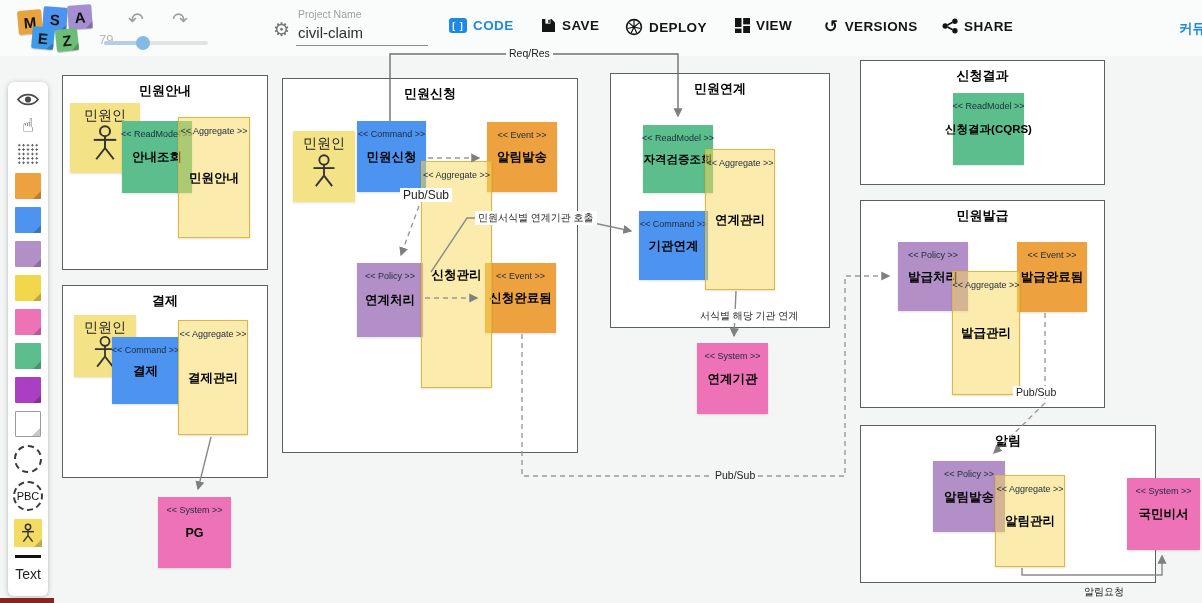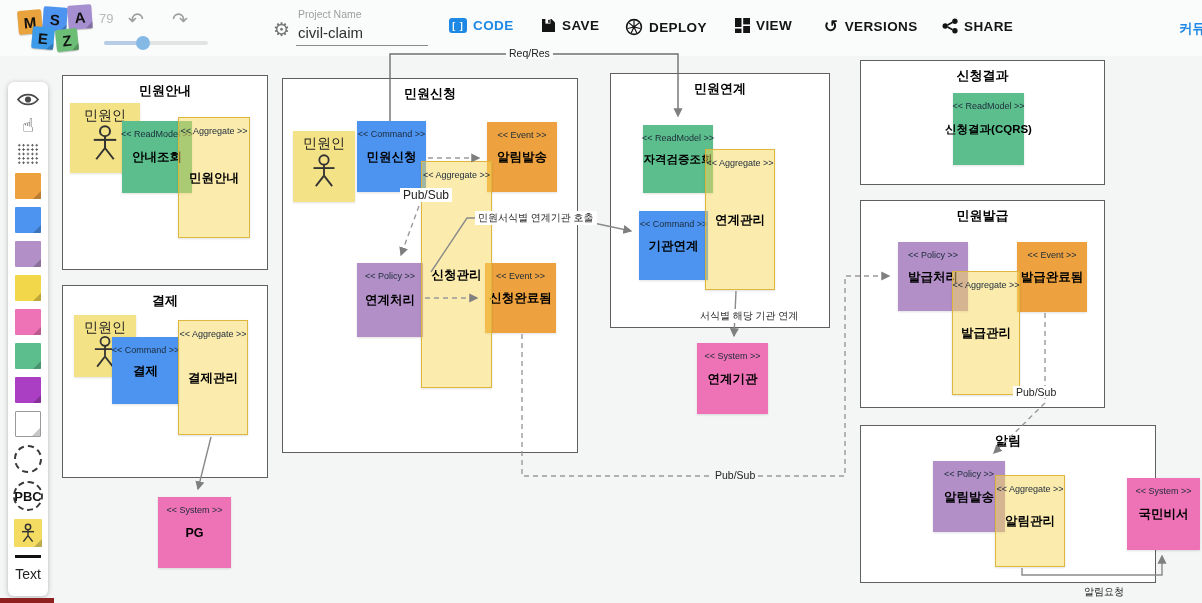--- a/index.html
+++ b/index.html
@@ -8,21 +8,21 @@
   .canvas-bg { position:absolute; left:0; top:56px; width:1202px; height:547px; background:#f4f5f5; }
 
   
   .hdr { position:absolute; left:0; top:0; width:1202px; height:56px; z-index:10; }
   .logo { position:absolute; left:16px; top:5px; width:82px; height:48px; }
   .tile { position:absolute; width:24px; height:24px; border-radius:2px;
           display:flex; align-items:center; justify-content:center;
           font-weight:900; font-size:15px; color:#111; box-shadow:0 1px 1px rgba(0,0,0,.2); }
   .tile::after{ content:""; position:absolute; right:0; bottom:0; border-style:solid;
           border-width:0 0 7px 7px; border-color:transparent transparent rgba(0,0,0,.22) transparent; }
-  .zoomval { position:absolute; left:99px; top:11px; font-size:13px; color:#b9b9b9; }
+  .zoomval { position:absolute; left:99px; top:32px; font-size:13px; color:#b9b9b9; }
   .uarr { position:absolute; top:10px; font-size:19px; color:#9e9e9e; cursor:pointer; line-height:1; }
   .slider-track { position:absolute; left:104px; top:41px; width:104px; height:4px; border-radius:2px; background:#e3e3e3; }
   .slider-fill { position:absolute; left:0; top:0; width:38px; height:4px; border-radius:2px; background:#b7cde7; }
   .slider-thumb { position:absolute; left:32px; top:-5px; width:14px; height:14px; border-radius:50%; background:#84b9e6; }
   .gear { position:absolute; left:273px; top:18px; font-size:19px; color:#757575; }
   .proj-label { position:absolute; left:298px; top:8px; font-size:10.5px; color:#9e9e9e; }
   .proj-input { position:absolute; left:296px; top:22px; width:132px; border:none; border-bottom:1px solid #8a8a8a;
                 background:transparent; font-size:15px; color:#2f2f2f; padding:2px 2px 4px 2px;
                 font-family:"Liberation Sans","DejaVu Sans",sans-serif; }
   .hbtn { position:absolute; top:18px; display:flex; align-items:center; gap:6px;
@@ -39,21 +39,21 @@
              box-shadow:0 1px 5px rgba(0,0,0,.25); z-index:15; display:flex; flex-direction:column;
              align-items:center; padding:9px 0; gap:8px; }
   .pal { position:relative; width:26px; height:26px; border-radius:1px; cursor:pointer; }
   .pal::after { content:""; position:absolute; right:0; bottom:0; border-style:solid;
                 border-width:0 0 8px 8px; border-color:transparent transparent rgba(0,0,0,.22) transparent; }
   .pal.white { border:1px solid #9a9a9a; background:#fff; }
   .dotsq { width:22px; height:22px;
            background-image:radial-gradient(#555 1.1px, transparent 1.2px);
            background-size:4.4px 4.4px; cursor:pointer; }
   .dcircle { width:28px; height:28px; border:2px dashed #3a3a3a; border-radius:50%; cursor:pointer;
-             display:flex; align-items:center; justify-content:center; font-size:13px; font-weight:700; color:#111; }
+             display:flex; align-items:center; justify-content:center; font-size:11px; font-weight:400; color:#111; }
   .divider-tool { width:26px; height:3px; background:#111; cursor:pointer; }
   .text-tool { font-size:14px; color:#222; cursor:pointer; }
   .hand-ic { font-size:19px; color:#333; cursor:pointer; line-height:1; }
 
   
   .ctx { position:absolute; background:#fff; border:1.5px solid #5f5f5f; z-index:1; }
   .ctx-title { position:absolute; left:0; top:6px; width:100%; text-align:center;
                font-weight:700; font-size:13px; color:#000; }
   .st { position:absolute; z-index:2; box-shadow:0 1px 2px rgba(0,0,0,.12); }
   .st .t { position:absolute; top:8px; left:50%; transform:translateX(-50%); white-space:nowrap;

